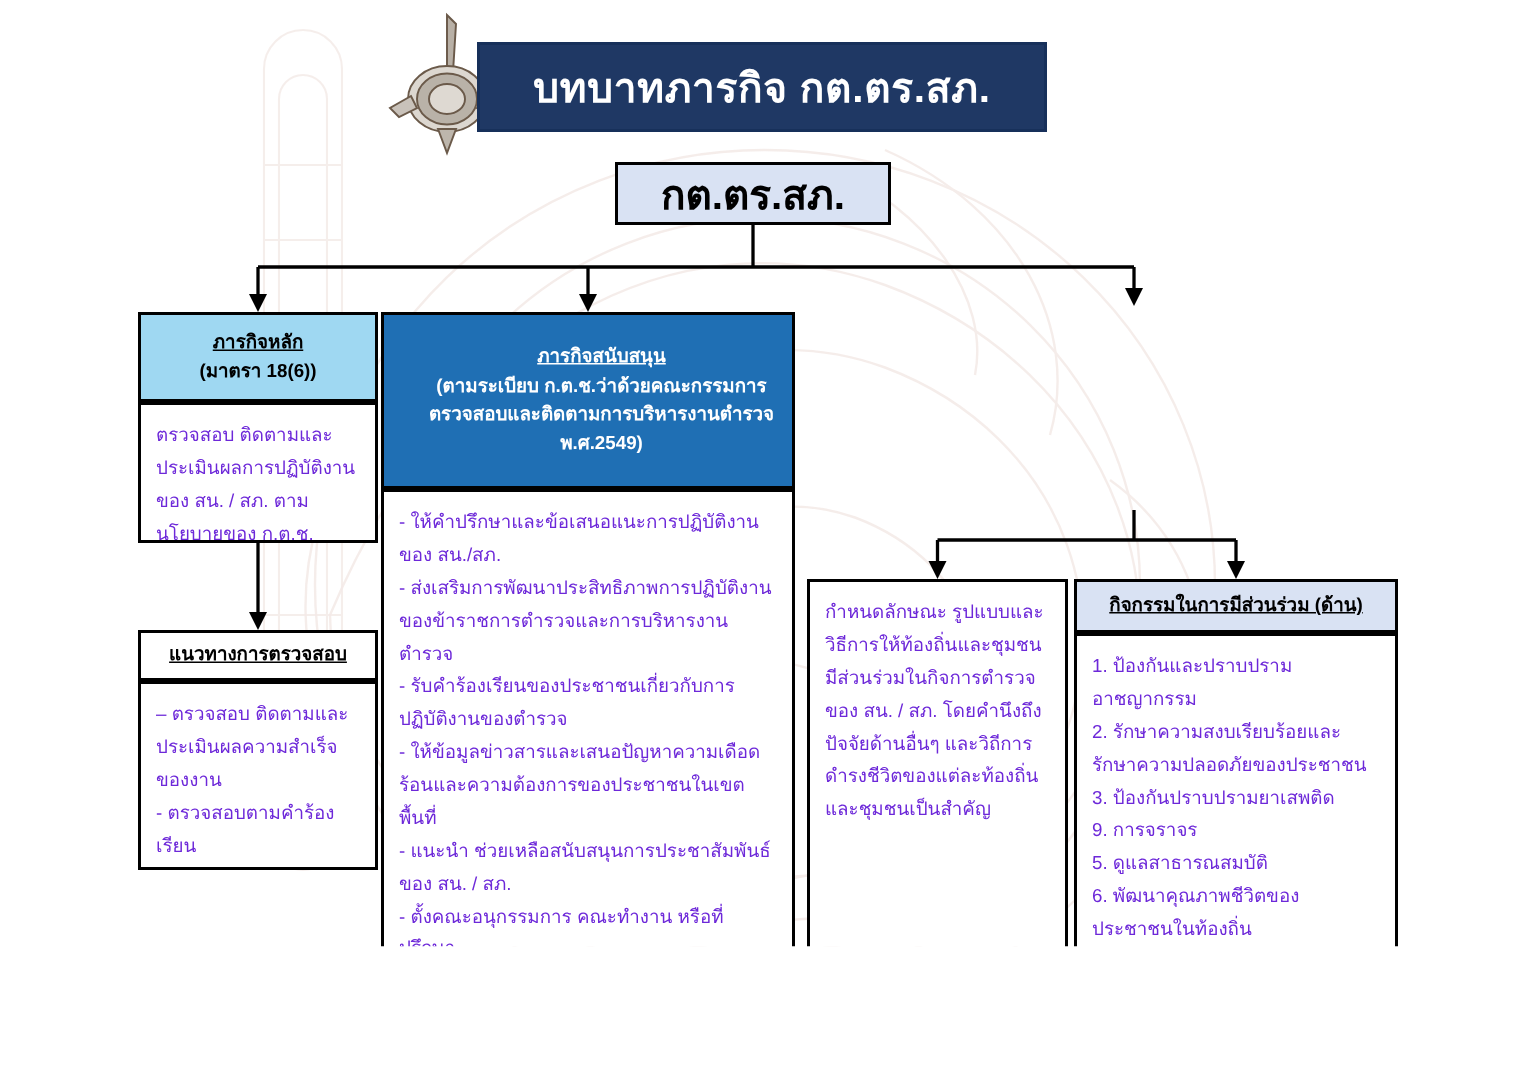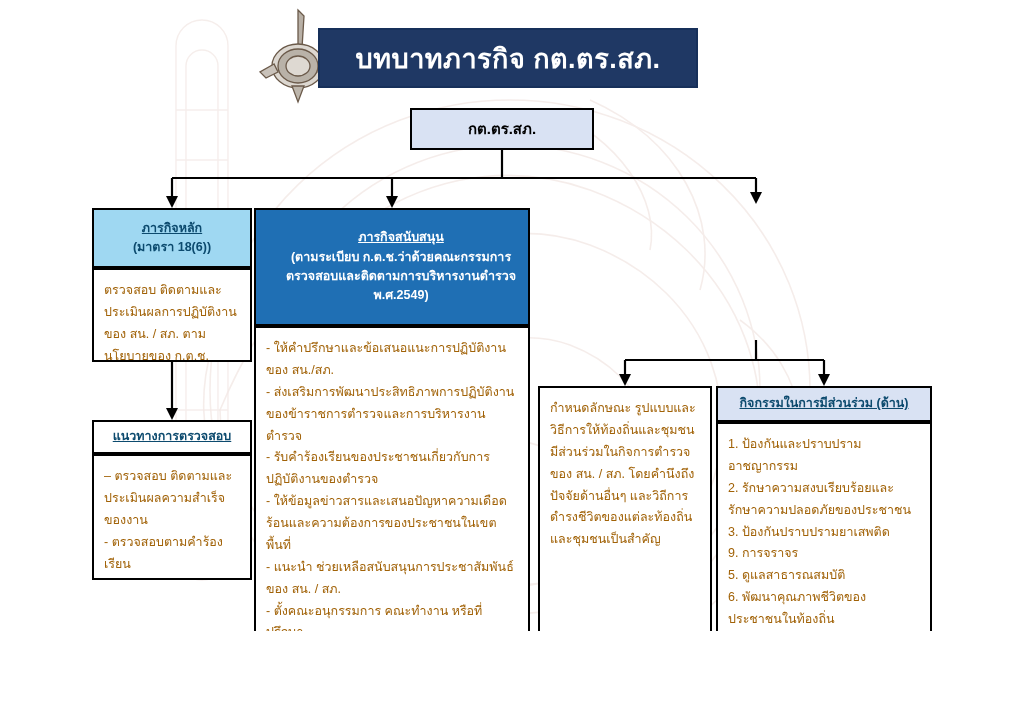--- a/index.html
+++ b/index.html
@@ -64,49 +64,49 @@
   }
   .root-box {
     left: 410px;
     top: 108px;
     width: 184px;
     height: 42px;
     background: #d9e2f3;
     display: flex;
     align-items: center;
     justify-content: center;
-    font-size: 15px;
+    font-size: 27px;
     font-weight: bold;
     color: #000000;
   }
   .hdr {
     box-sizing: border-box;
     border: 2px solid #000000;
     display: flex;
     flex-direction: column;
     align-items: center;
     justify-content: center;
     text-align: center;
     padding: 4px 6px;
     font-size: 12.5px;
     font-weight: bold;
     line-height: 1.55;
-    color: #0c4a6e;
+    color: #000000;
   }
   .hdr .underline {
     text-decoration: underline;
   }
   .body-box {
     box-sizing: border-box;
     border: 2px solid #000000;
     background: #ffffff;
     padding: 10px 10px 8px 10px;
     font-size: 12.5px;
     line-height: 1.75;
-    color: #a16207;
+    color: #6d28d9;
   }
   .body-box p {
     margin: 0;
   }
   
   #h-main {
     position: absolute;
     left: 92px; top: 208px; width: 160px; height: 60px;
     background: #9fd8f2;
   }

